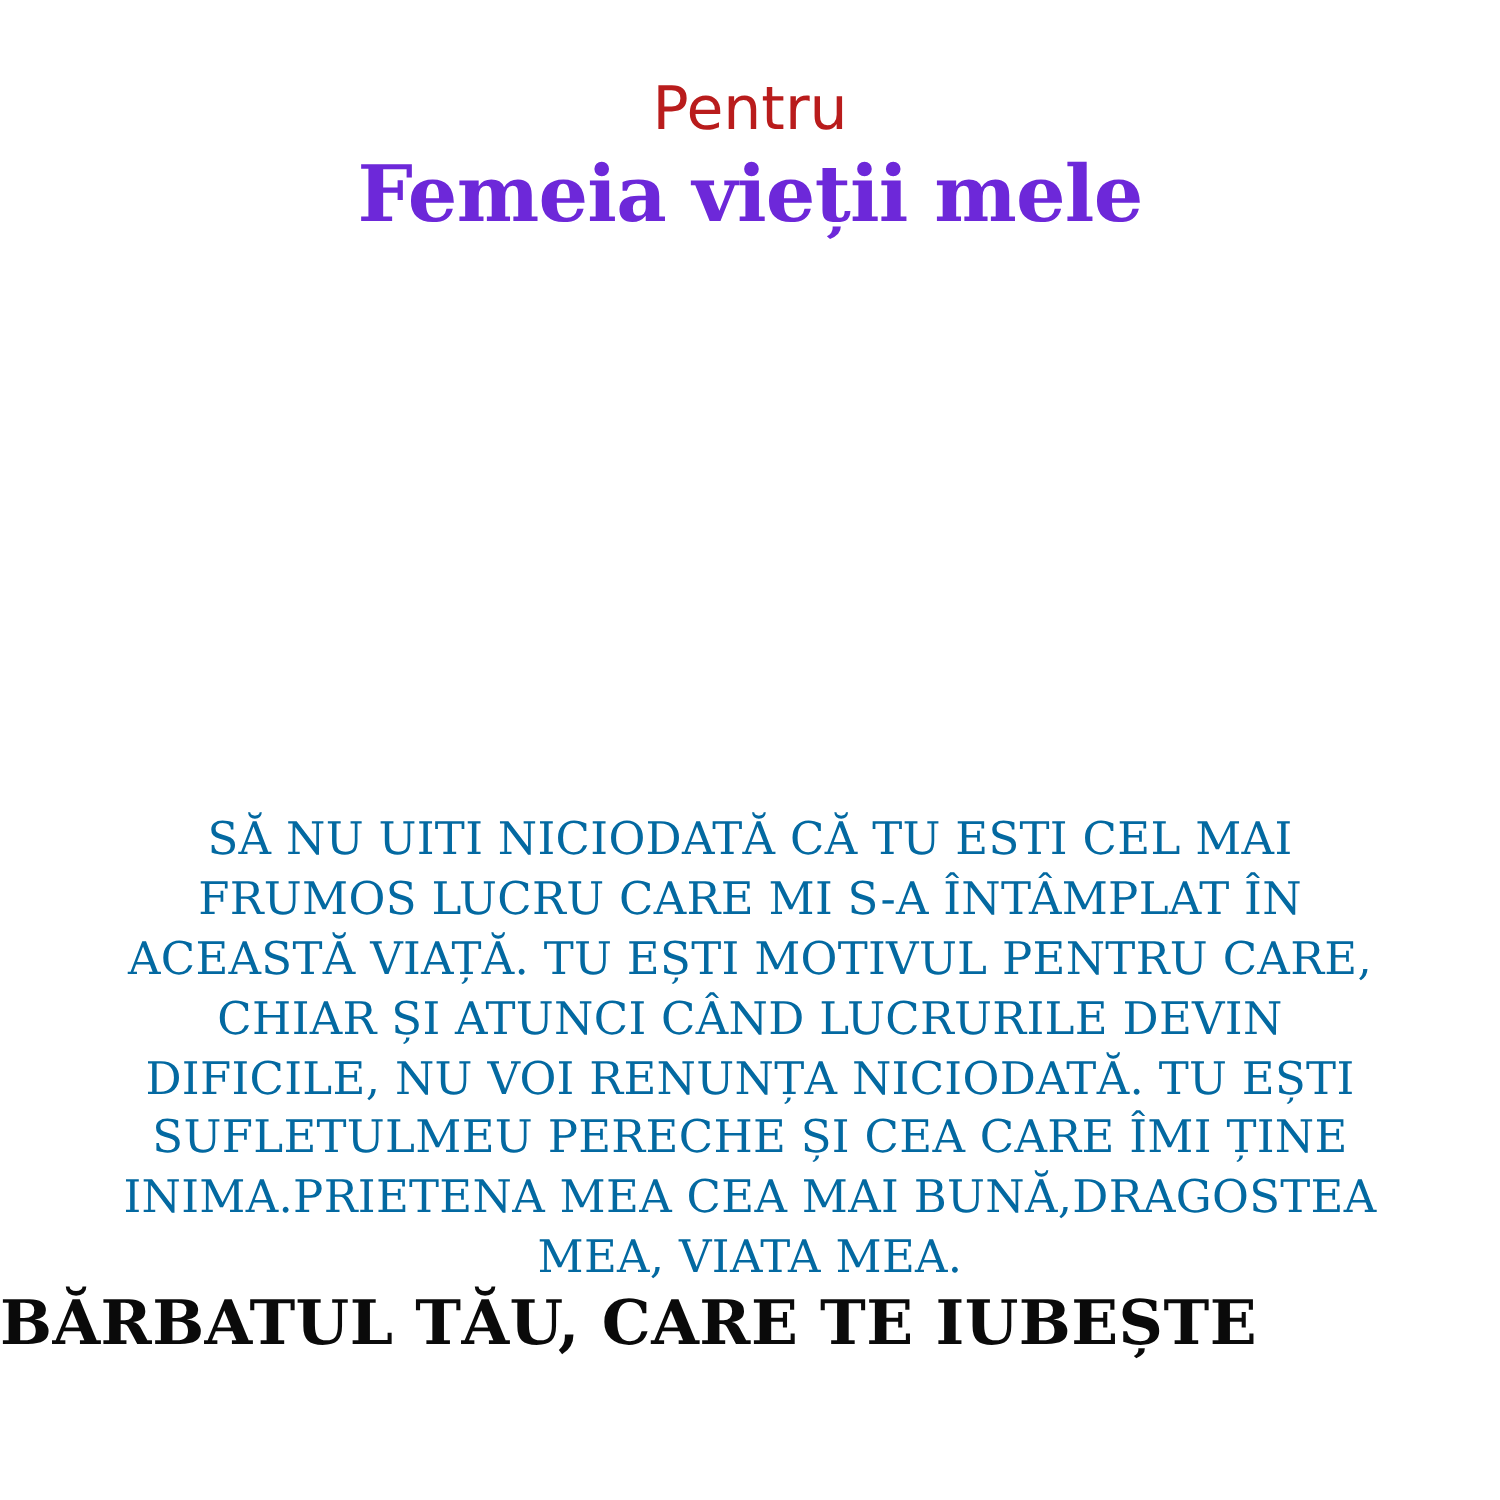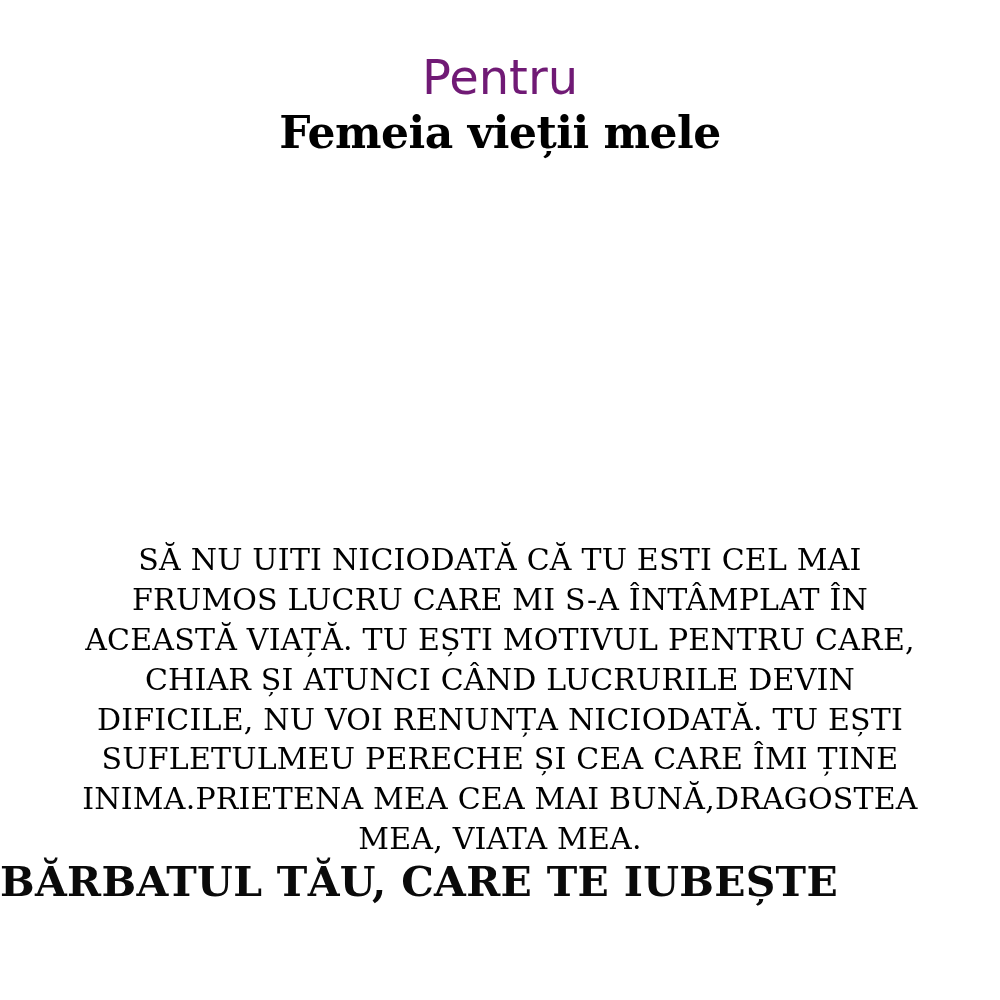--- a/index.html
+++ b/index.html
@@ -22,48 +22,48 @@
   }
   .header-block {
     position: absolute;
     top: 52px;
     left: 0;
     width: 1000px;
     text-align: center;
   }
   .eyebrow {
     font-family: "DejaVu Sans", sans-serif;
-    font-size: 48px;
+    font-size: 40px;
     line-height: 1.05;
     font-weight: 400;
-    color: #701a75;
+    color: #b91c1c;
     letter-spacing: 0px;
   }
   .headline {
     font-family: "DejaVu Serif", serif;
-    font-size: 44px;
+    font-size: 52px;
     line-height: 1.15;
     font-weight: 700;
-    color: #000000;
+    color: #6d28d9;
     margin-top: 6px;
     letter-spacing: -0.5px;
   }
   .body-block {
     position: absolute;
     top: 540px;
     left: 50px;
     width: 900px;
     text-align: center;
   }
   .body-text {
     font-family: "DejaVu Serif", serif;
     font-size: 30px;
     line-height: 1.33;
     font-weight: 400;
-    color: #000000;
+    color: #0369a1;
     letter-spacing: 0.2px;
     white-space: pre-line;
   }
   .signature-block {
     position: absolute;
     top: 858px;
     left: 0;
     width: 1000px;
     text-align: left;
   }

